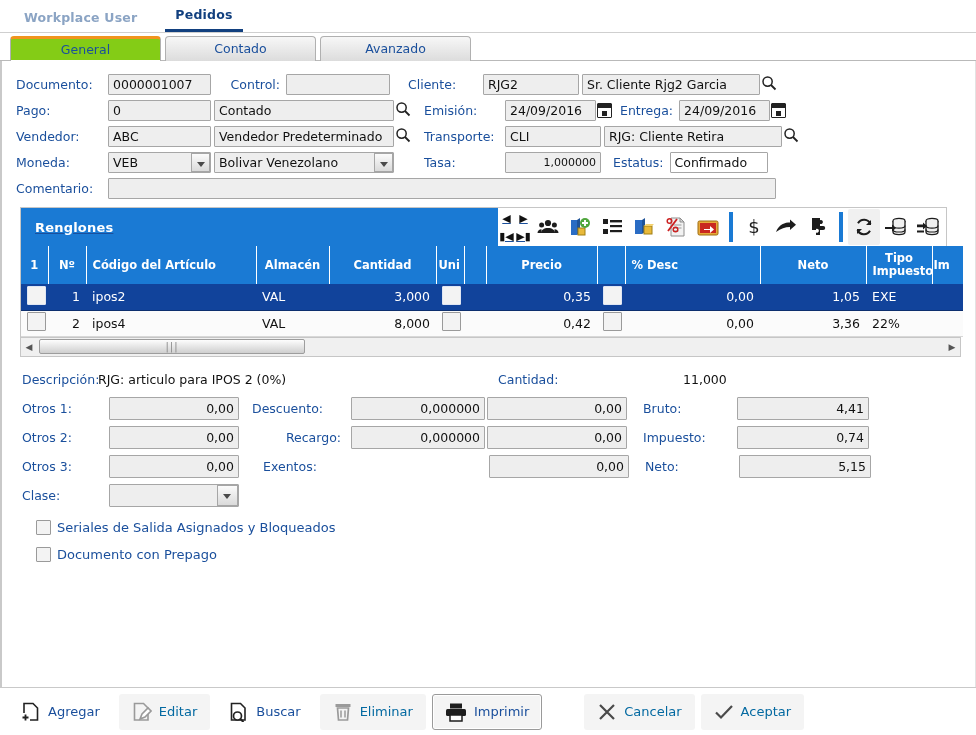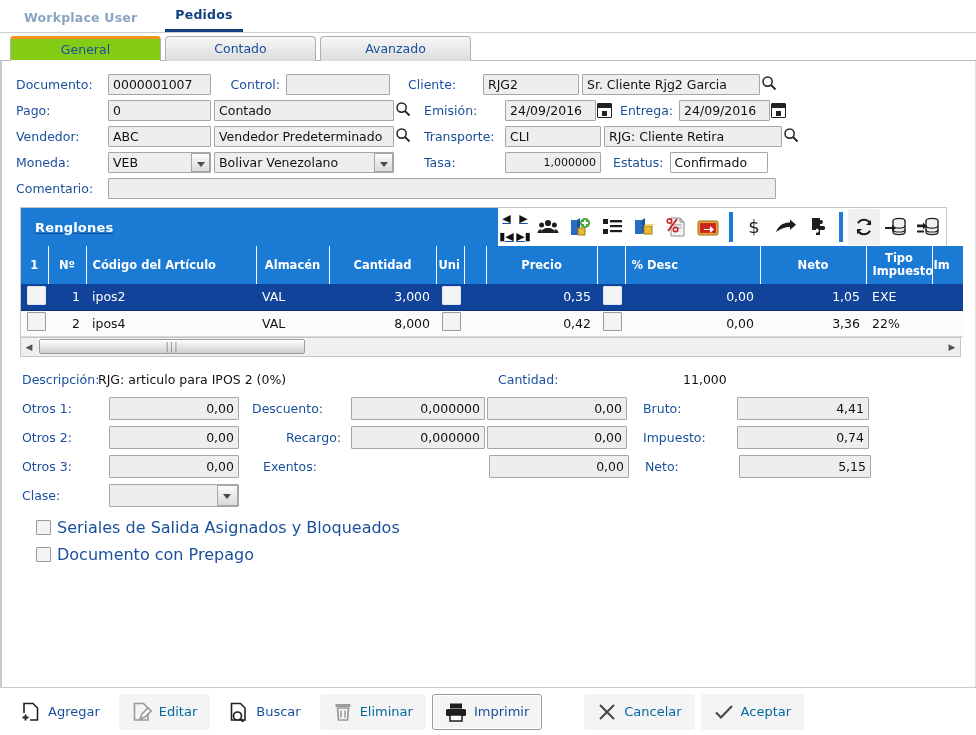--- a/index.html
+++ b/index.html
@@ -134,21 +134,21 @@
   
   .totals { padding: 8px 10px 0 20px; }
   .trow { display:flex; align-items:center; height:29px; }
   .tlbl { color:#1a4f9c; font-size:12.5px; }
   .desc-val { color:#111; font-size:12.5px; }
 
   
   .checks { padding: 4px 0 0 28px; }
   .chk { display:flex; align-items:center; height:27px; cursor:pointer; }
   .chkbox { width:15px; height:15px; border:1px solid #9a9a9a; background:#f3f3f3; border-radius:1px; }
-  .chk span { margin-left:6px; color:#1a4f9c; font-size:16px; }
+  .chk span { margin-left:6px; color:#1a4f9c; font-size:13px; }
 
   
   .footer {
     height: 48px; border-top:1px solid #c9c9c9; background:#fff;
     display:flex; align-items:center; padding-left: 8px; gap: 6px;
   }
   .btn {
     height: 36px; display:flex; align-items:center; gap:7px; padding: 0 12px;
     border:1px solid transparent; border-radius:3px; cursor:pointer;
     font-size: 13px; color:#1a4f9c; background:#f4f4f4;

